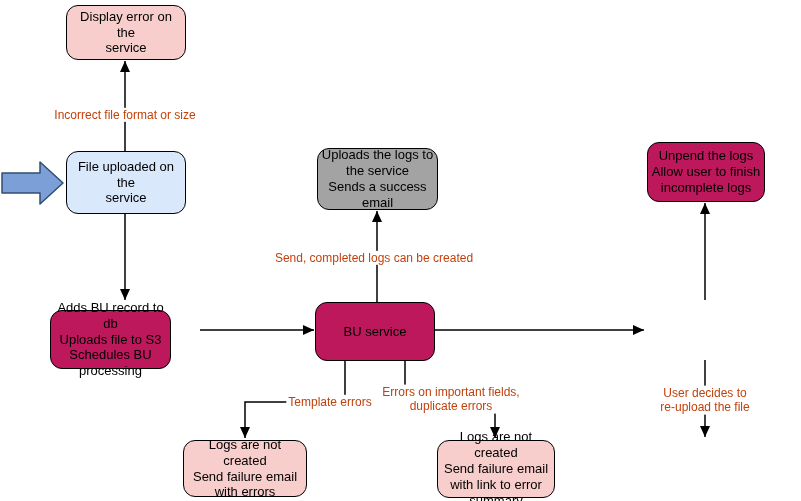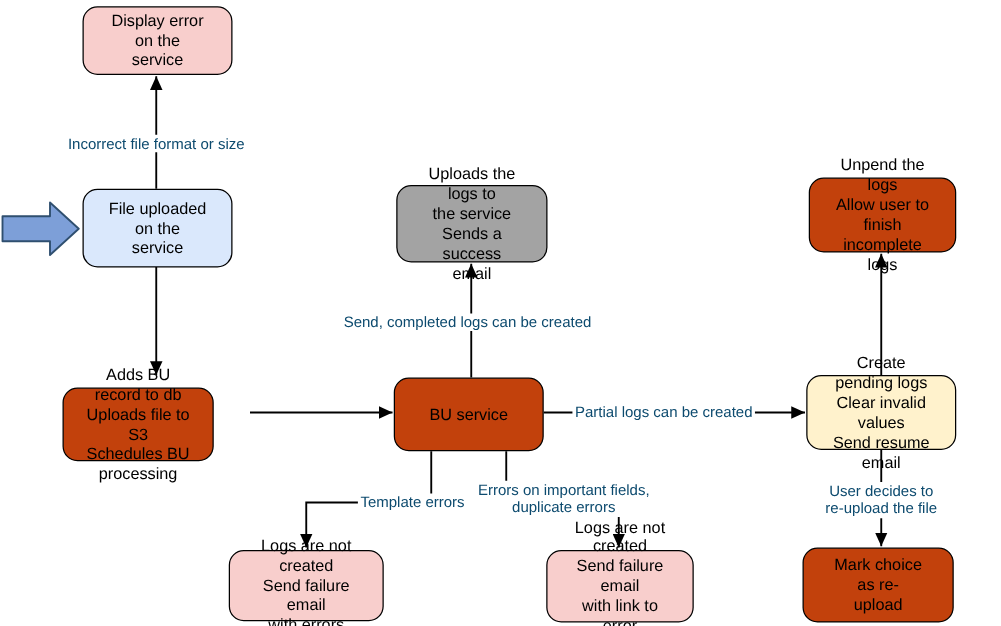--- a/index.html
+++ b/index.html
@@ -13,32 +13,32 @@
   #edges{position:absolute;left:0;top:0;width:801px;height:501px;}
   .node{
     position:absolute;
     box-sizing:border-box;
     border:1.5px solid #000000;
     border-radius:12px;
     display:flex;align-items:center;justify-content:center;
     text-align:center;
     font-size:13px;line-height:1.22;color:#000000;
     white-space:pre-line;
-    padding:2px 17px;
+    padding:2px 3px;
   }
   .fill-pink{background:#f8cecc;}
   .fill-blue{background:#dae8fc;}
   .fill-green{background:#a3a3a3;}
   .fill-yellow{background:#fff2cc;}
-  .fill-white{background:#c2410c;}
+  .fill-white{background:#be185d;}
   .elabel{
     position:absolute;
     transform:translate(-50%,-50%);
     background:#ffffff;
-    font-size:12px;line-height:1.2;color:#0c4a6e;
+    font-size:12px;line-height:1.2;color:#c2410c;
     text-align:center;
     white-space:pre-line;
     padding:0 2px;
   }
 </style>
 </head>
 <body>
 
 <div id="canvas">
 
@@ -76,42 +76,36 @@
 
   <div class="node fill-green" style="left:317px;top:148px;width:121px;height:62px">Uploads the logs to
 the service
 Sends a success
 email</div>
 
   <div class="node fill-white" style="left:647px;top:142px;width:118px;height:60px">Unpend the logs
 Allow user to finish
 incomplete logs</div>
 
-  <div class="node fill-yellow" style="left:645px;top:300px;width:120px;height:60px">Create pending logs
-Clear invalid values
-Send resume email</div>
 
-  <div class="node fill-white" style="left:642px;top:438px;width:121px;height:60px">Mark choice as re-
-upload</div>
 
   <div class="node fill-pink" style="left:183px;top:440px;width:124px;height:57px">Logs are not created
 Send failure email
 with errors</div>
 
   <div class="node fill-pink" style="left:437px;top:440px;width:118px;height:58px">Logs are not created
 Send failure email
 with link to error
 summary</div>
 
   <div class="elabel" style="left:125px;top:115px">Incorrect file format or size</div>
 
 
   <div class="elabel" style="left:374px;top:258px">Send, completed logs can be created</div>
 
-  <div class="elabel" style="left:531px;top:330px">Partial logs can be created</div>
 
 
   <div class="elabel" style="left:705px;top:400px">User decides to re-upload the file</div>
 
   <div class="elabel" style="left:330px;top:402px">Template errors</div>
 
   <div class="elabel" style="left:451px;top:399px">Errors on important fields,
 duplicate errors</div>
 
 </div>

